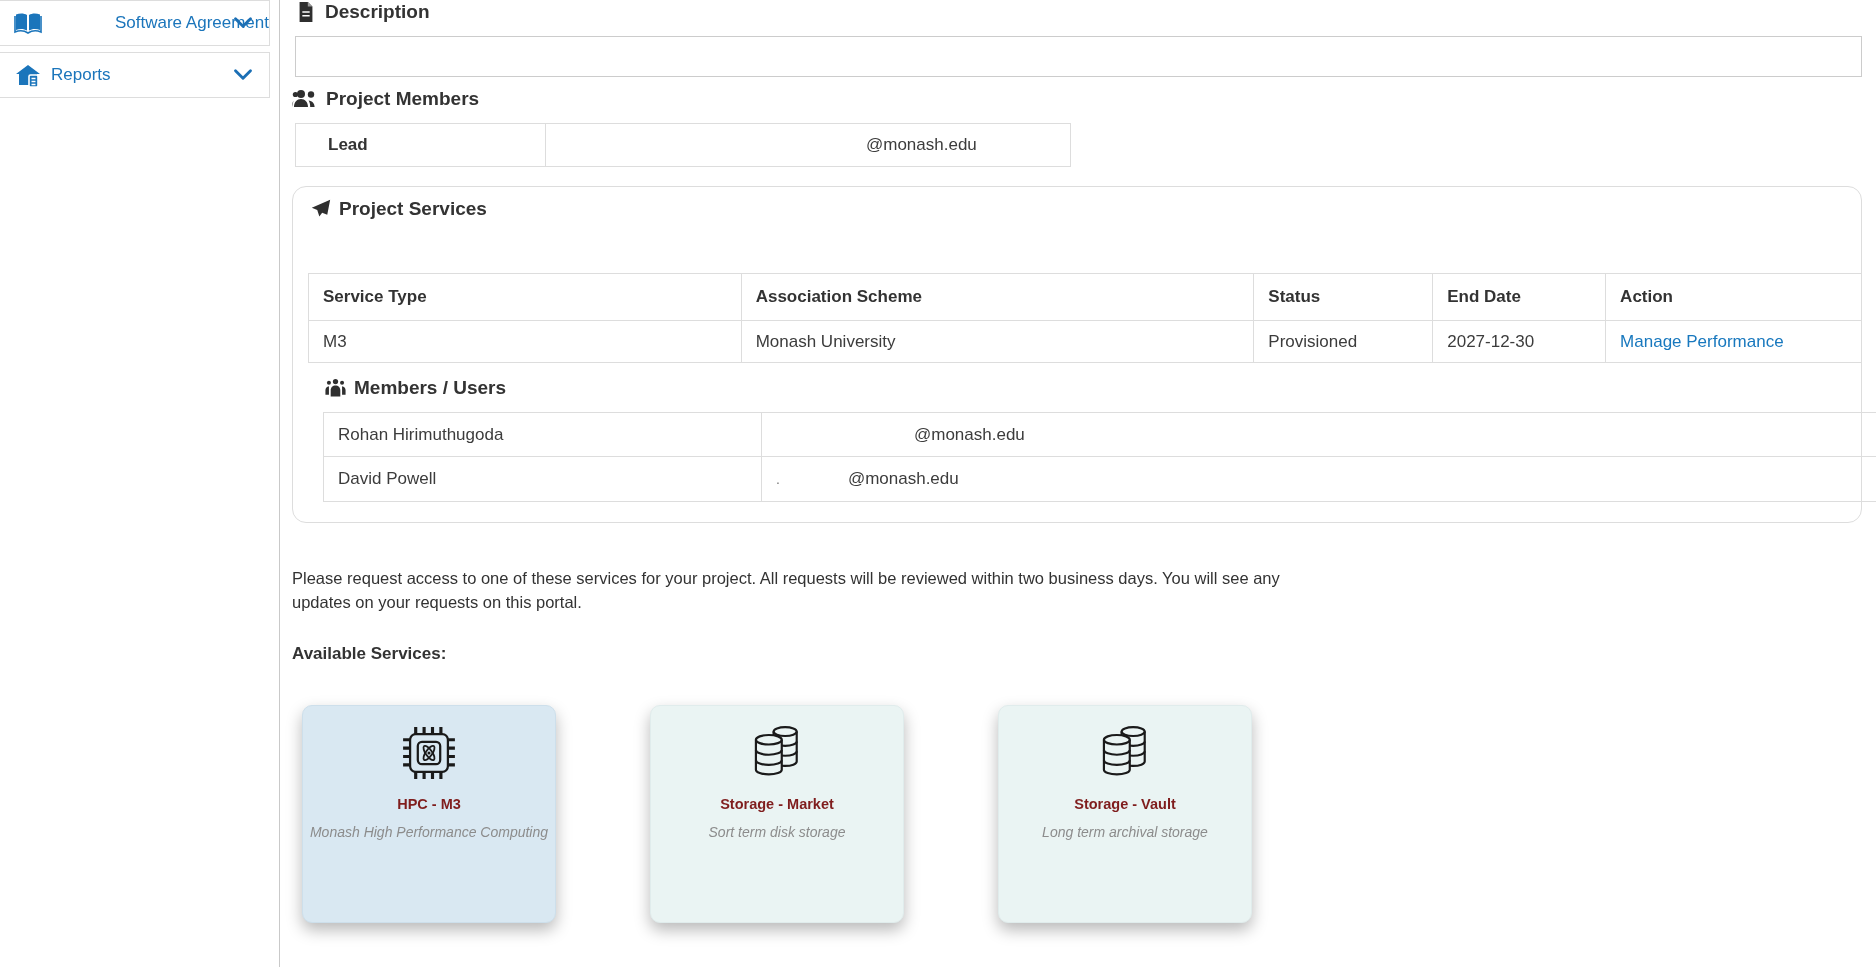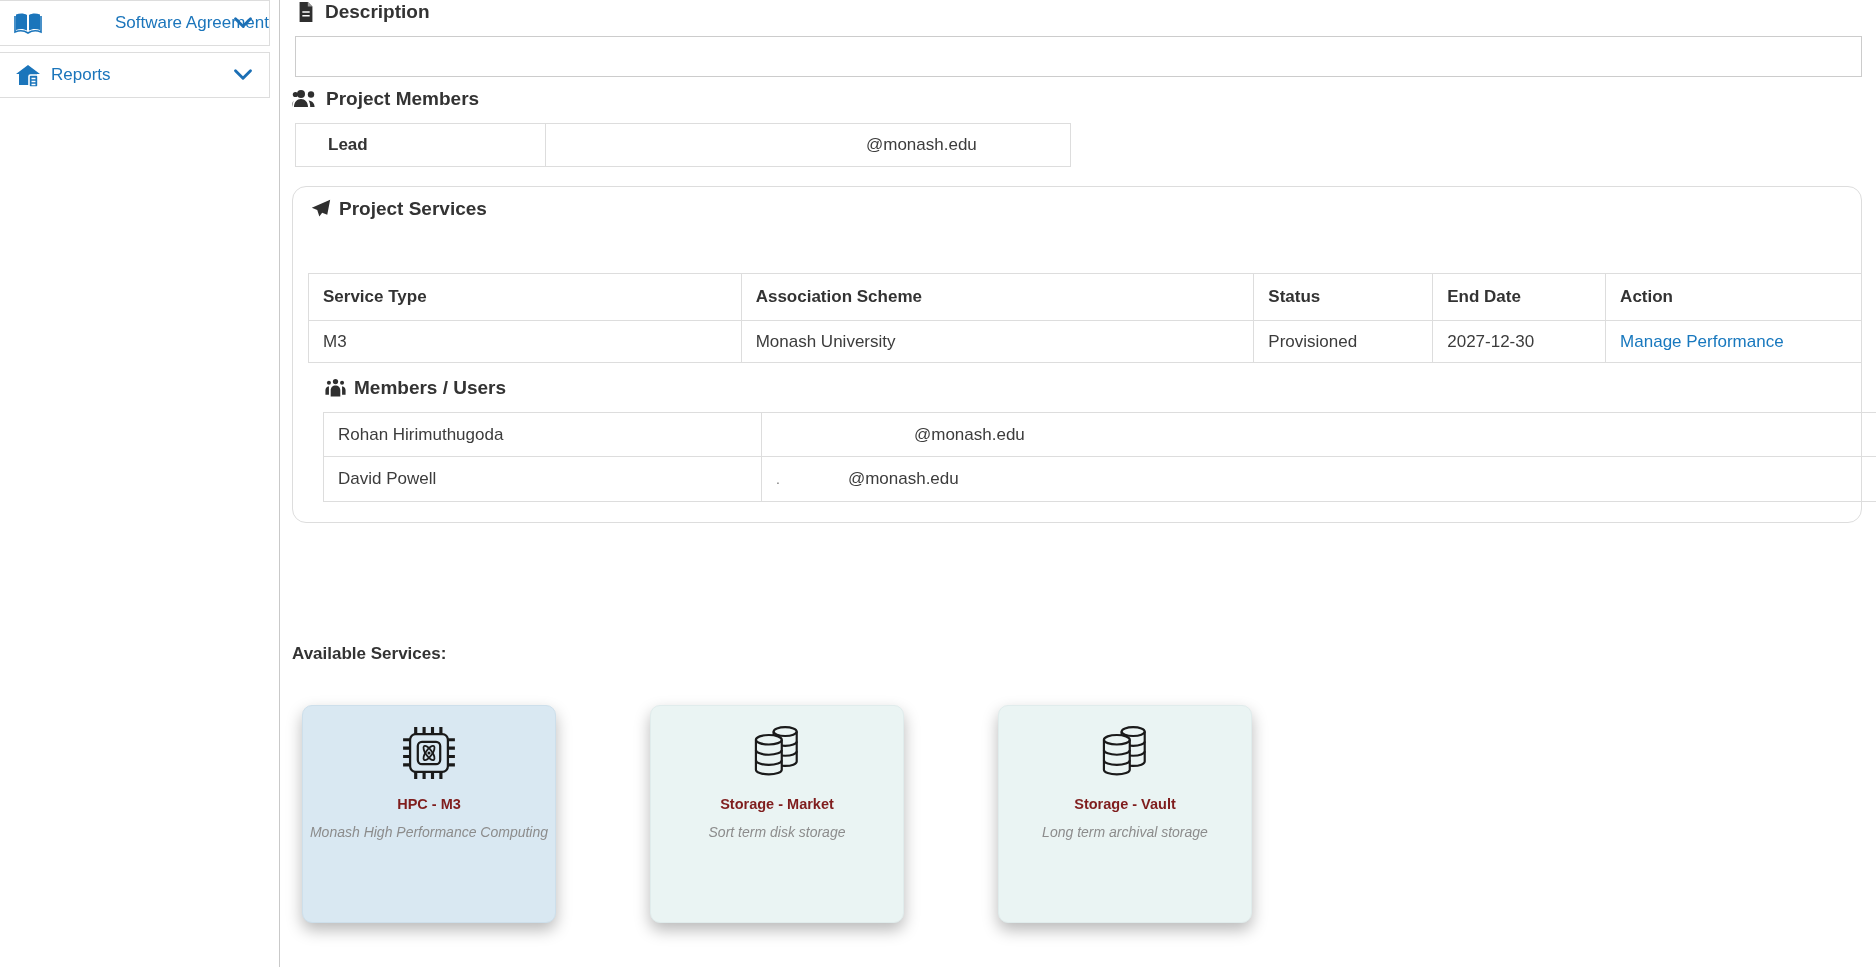--- a/index.html
+++ b/index.html
@@ -189,20 +189,21 @@
         <div class="mu-row r1">
           <div class="m1">David Powell</div>
           <div class="m2">
             <span class="prefix">.</span>
             <span class="email">@monash.edu</span>
           </div>
         </div>
       </div>
     </div>
 
+    <div class="req-text">Please request access to one of these services for your project. All requests will be reviewed within two business days. You will see any updates on your requests on this portal.</div>
     <div class="avail-label">Available Services:</div>
 
     <div class="cards">
 
       <div class="svc-card hl p0">
         <div class="c-icon">
           <svg viewBox="0 0 100 100" style="width:70px;height:70px;" fill="none" stroke="#1a1a1a" stroke-width="3.2">
             <rect x="23" y="23" width="54" height="54" rx="8"></rect>
             <rect x="34" y="34" width="32" height="32" rx="6"></rect>
             <g stroke-width="4.5">

